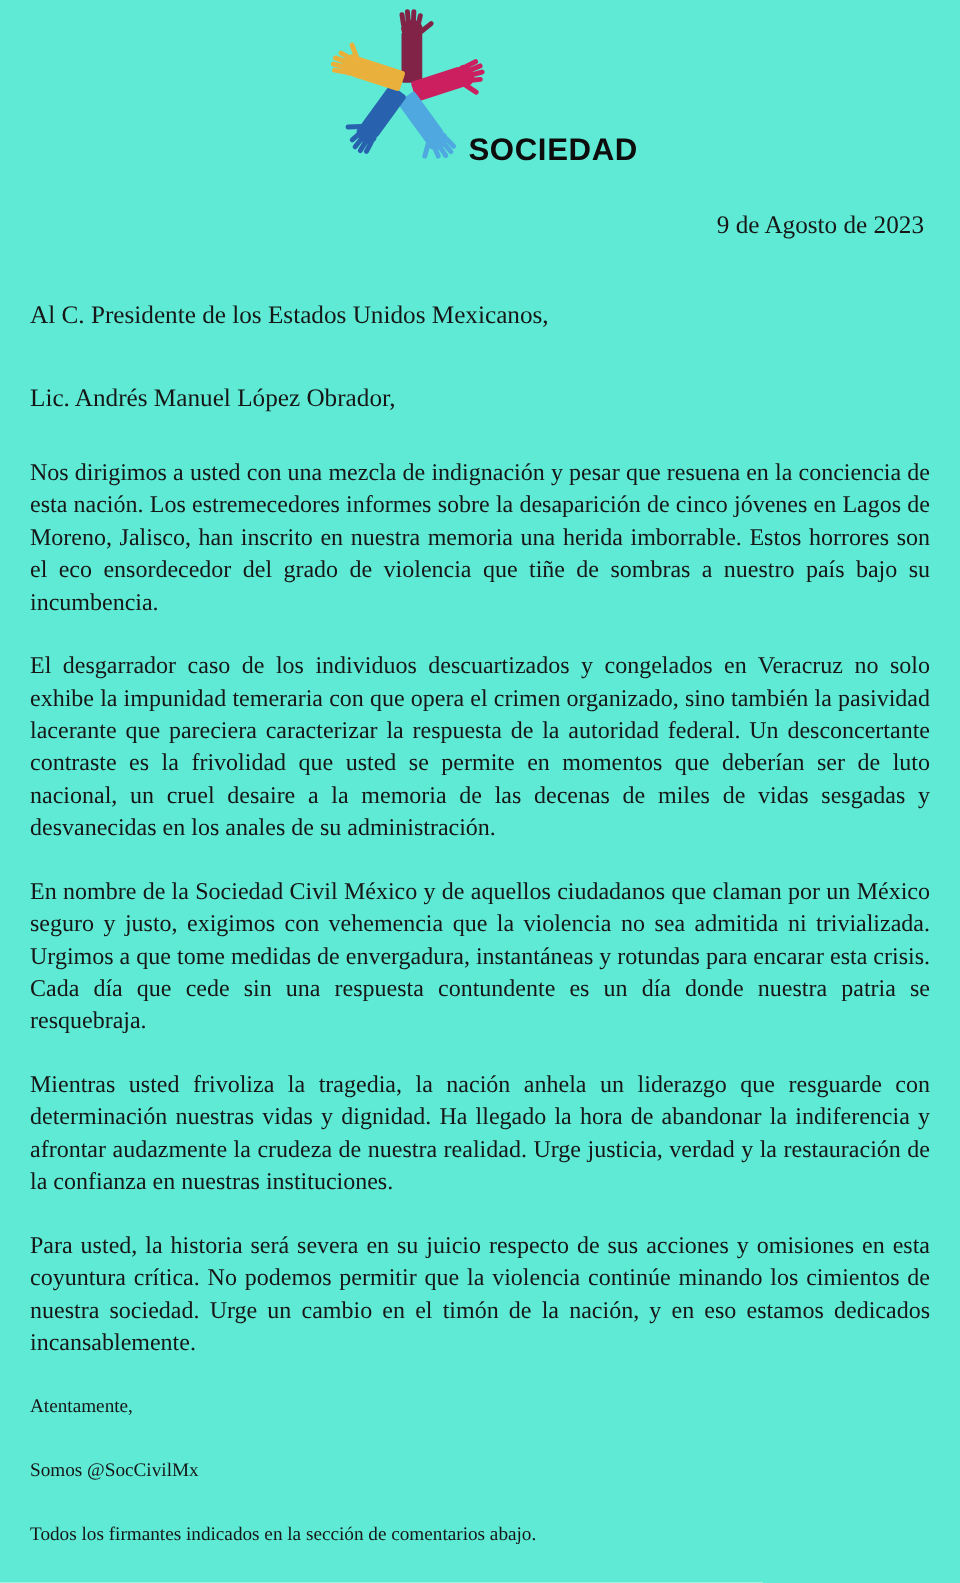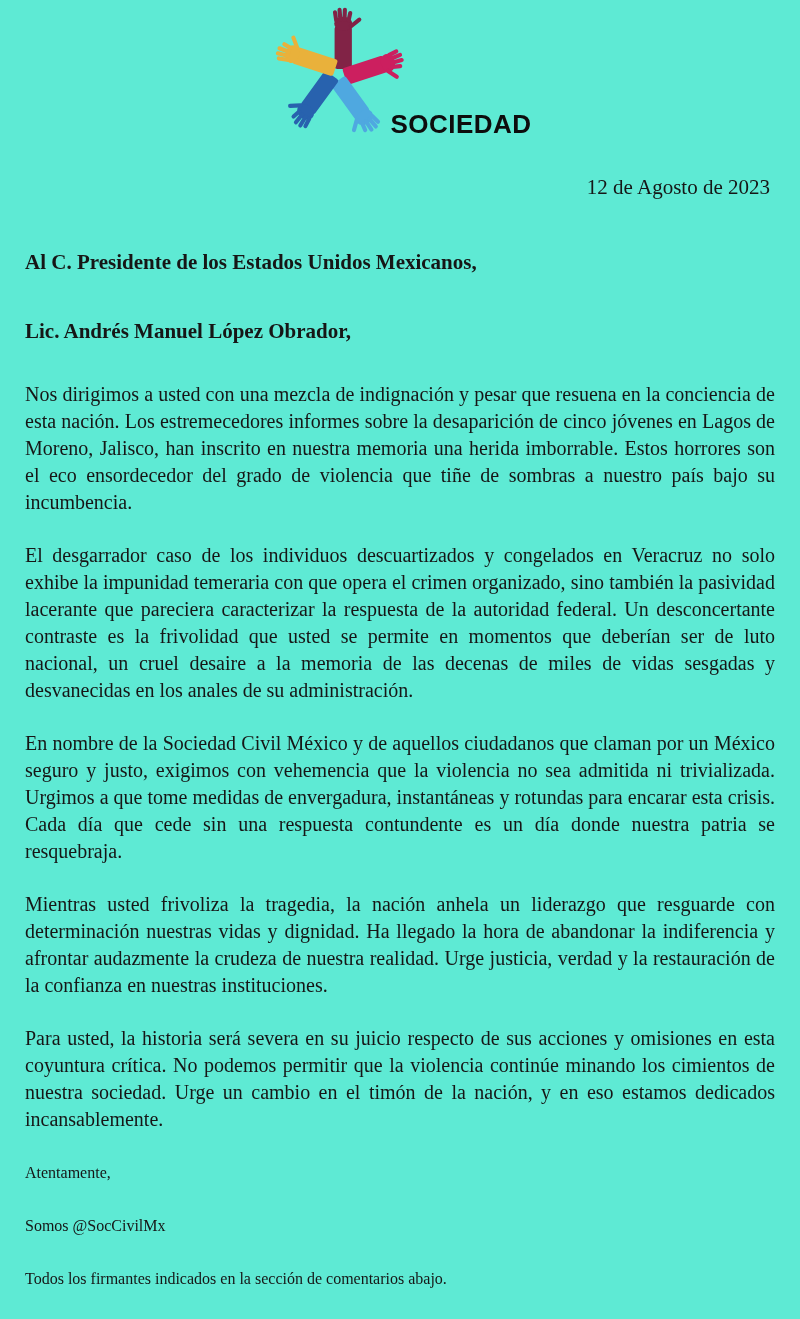--- a/index.html
+++ b/index.html
@@ -34,21 +34,21 @@
   }
   .date-row {
     text-align: right;
     font-size: 21px;
     line-height: 27px;
     margin: 30px 0 0 0;
     padding-right: 30px;
   }
   .content { padding: 0 25px; }
   .addressee {
-    font-weight: bold;
+    font-weight: normal;
     font-size: 21px;
     line-height: 27px;
     margin: 0;
   }
   .addr-1 { margin-top: 48px; }
   .addr-2 { margin-top: 42px; }
   .para {
     font-size: 20px;
     line-height: 27px;
     text-align: justify;
@@ -93,21 +93,21 @@
         <rect x="65" y="16" width="21" height="52" rx="3" fill="currentColor"></rect>
         <ellipse cx="75.5" cy="13" rx="11" ry="8.5" fill="currentColor"></ellipse>
         <path d="M67 9 L65.5 -1 M72 8 L71 -4 M77 8 L77.5 -4 M82 9 L84 0 M85 16 L95 8" stroke="currentColor" stroke-width="5" fill="none" stroke-linecap="round"></path>
       </g>
     </svg>
     <div class="logo-text">
       <div>SOCIEDAD</div>
     </div>
   </div>
 
-  <div class="date-row">12 de Agosto de 2023</div>
+  <div class="date-row">9 de Agosto de 2023</div>
 
   <div class="content">
     <p class="addressee addr-1">Al C. Presidente de los Estados Unidos Mexicanos,</p>
     <p class="addressee addr-2">Lic. Andrés Manuel López Obrador,</p>
 
     <p class="para first">Nos dirigimos a usted con una mezcla de indignación y pesar que resuena en la conciencia de esta nación. Los estremecedores informes sobre la desaparición de cinco jóvenes en Lagos de Moreno, Jalisco, han inscrito en nuestra memoria una herida imborrable. Estos horrores son el eco ensordecedor del grado de violencia que tiñe de sombras a nuestro país bajo su incumbencia.</p>
     <p class="para">El desgarrador caso de los individuos descuartizados y congelados en Veracruz no solo exhibe la impunidad temeraria con que opera el crimen organizado, sino también la pasividad lacerante que pareciera caracterizar la respuesta de la autoridad federal. Un desconcertante contraste es la frivolidad que usted se permite en momentos que deberían ser de luto nacional, un cruel desaire a la memoria de las decenas de miles de vidas sesgadas y desvanecidas en los anales de su administración.</p>
     <p class="para">En nombre de la Sociedad Civil México y de aquellos ciudadanos que claman por un México seguro y justo, exigimos con vehemencia que la violencia no sea admitida ni trivializada. Urgimos a que tome medidas de envergadura, instantáneas y rotundas para encarar esta crisis. Cada día que cede sin una respuesta contundente es un día donde nuestra patria se resquebraja.</p>
     <p class="para">Mientras usted frivoliza la tragedia, la nación anhela un liderazgo que resguarde con determinación nuestras vidas y dignidad. Ha llegado la hora de abandonar la indiferencia y afrontar audazmente la crudeza de nuestra realidad. Urge justicia, verdad y la restauración de la confianza en nuestras instituciones.</p>
     <p class="para">Para usted, la historia será severa en su juicio respecto de sus acciones y omisiones en esta coyuntura crítica. No podemos permitir que la violencia continúe minando los cimientos de nuestra sociedad. Urge un cambio en el timón de la nación, y en eso estamos dedicados incansablemente.</p>

